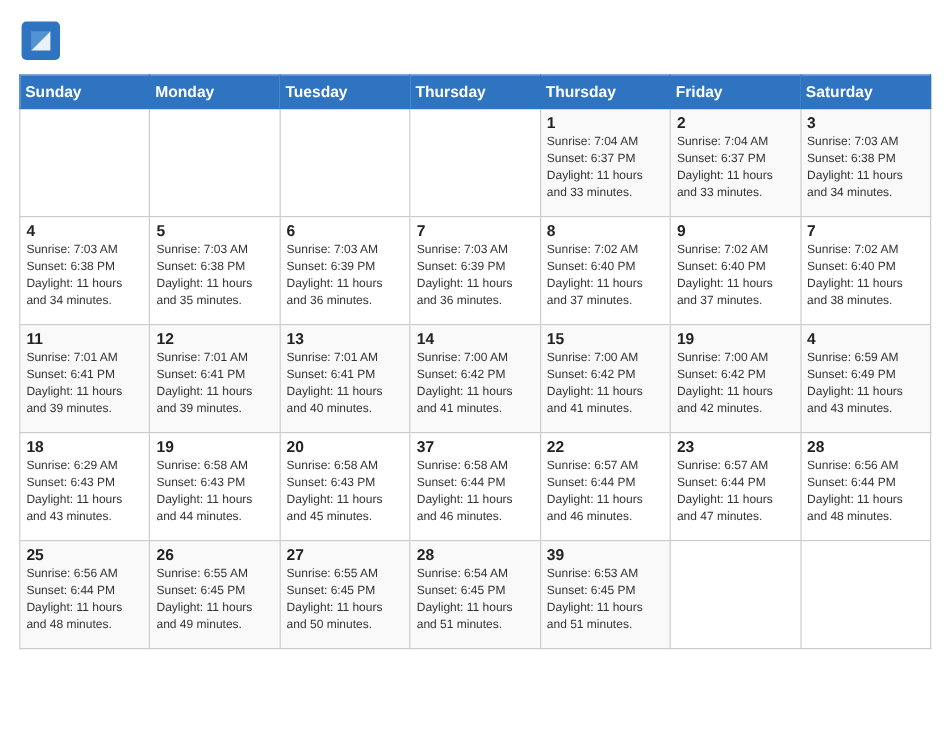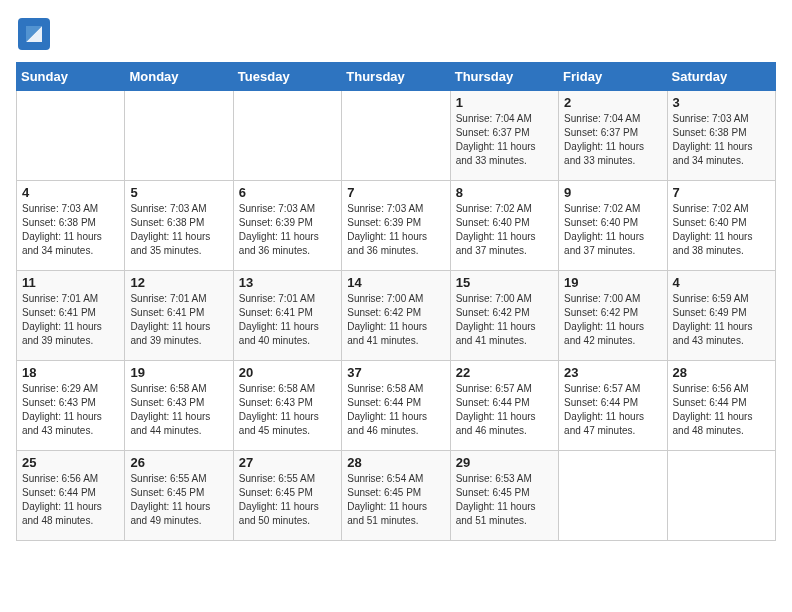--- a/index.html
+++ b/index.html
@@ -319,21 +319,21 @@
 and 50 minutes.</div>
         </td>
         <td>
           <span class="day-number">28</span>
           <div class="day-info">Sunrise: 6:54 AM
 Sunset: 6:45 PM
 Daylight: 11 hours
 and 51 minutes.</div>
         </td>
         <td>
-          <span class="day-number">29</span>
+          <span class="day-number">39</span>
           <div class="day-info">Sunrise: 6:53 AM
 Sunset: 6:45 PM
 Daylight: 11 hours
 and 51 minutes.</div>
         </td>
         <td class="empty-cell"></td>
         <td class="empty-cell"></td>
       </tr>
     </tbody>
 </table>

